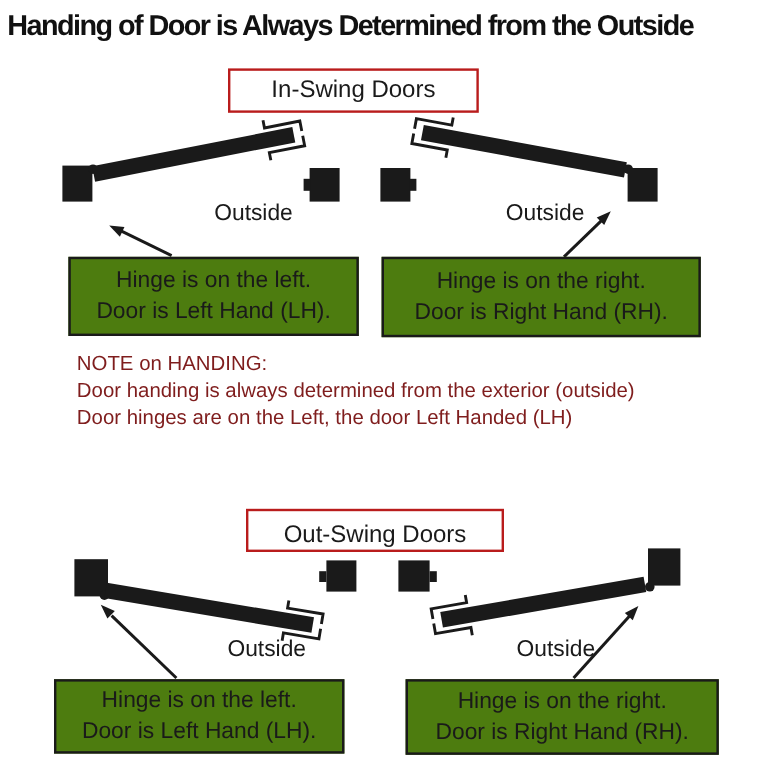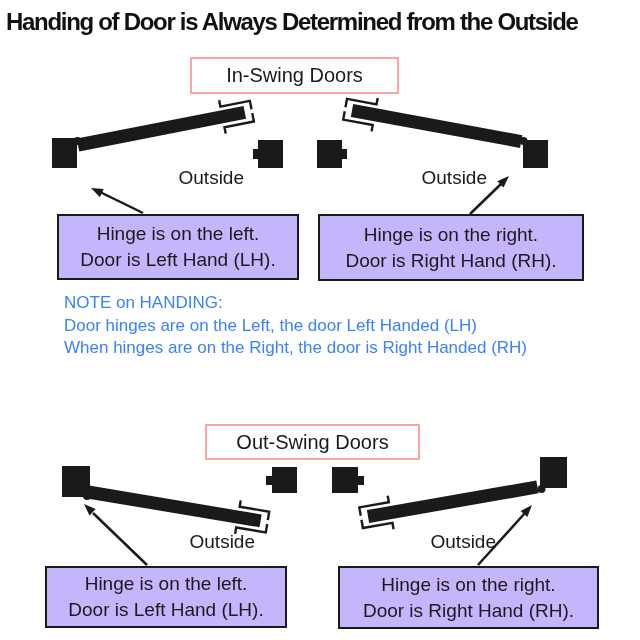--- a/index.html
+++ b/index.html
@@ -5,31 +5,31 @@
   html,body { margin:0; padding:0; background:#ffffff; }
   body { width:640px; height:640px; font-family:"Liberation Sans", sans-serif; color:#1a1a1a; }
   .stage { position:relative; width:640px; height:640px; background:#ffffff; overflow:hidden; }
   .abs { position:absolute; }
   .title {
     left:6px; top:8px; width:632px;
     font-size:24px; font-weight:bold; letter-spacing:-1.3px;
     white-space:nowrap; color:#111111;
   }
   .section-box {
-    border:2px solid #fca5a5; background:#ffffff;
+    border:2px solid #b91c1c; background:#ffffff;
     display:flex; align-items:center; justify-content:center;
     font-size:20px;
   }
   .caption-box {
-    border:2px solid #1a1a1a; background:#c4b5fd;
+    border:2px solid #1a1a1a; background:#4d7c0f;
     display:flex; flex-direction:column; align-items:center; justify-content:center;
     font-size:19px; line-height:26px; text-align:center;
   }
   .outside-label { width:120px; text-align:right; font-size:19px; }
-  .note-block { left:64px; top:292px; width:560px; color:#3b82f6; font-size:17px; line-height:22.5px; }
+  .note-block { left:64px; top:292px; width:560px; color:#7f1d1d; font-size:17px; line-height:22.5px; }
   svg .ink { fill:#1a1a1a; }
   svg .stroke-ink { stroke:#1a1a1a; fill:none; }
 </style>
 </head>
 <body>
 
 <div class="stage">
 
   <svg class="abs" style="left:0;top:0" width="640" height="640" viewBox="0 0 640 640">
     <defs>
@@ -105,25 +105,25 @@
     <div>Hinge is on the left.</div>
     <div>Door is Left Hand (LH).</div>
   </div>
   <div class="abs caption-box" style="left:318px; top:214px; width:262px; height:63px;">
     <div>Hinge is on the right.</div>
     <div>Door is Right Hand (RH).</div>
   </div>
 
   <div class="abs note-block">
     <div>NOTE on HANDING:</div>
+    <div>Door handing is always determined from the exterior (outside)</div>
     <div>Door hinges are on the Left, the door Left Handed (LH)</div>
-    <div>When hinges are on the Right, the door is Right Handed (RH)</div>
   </div>
 
-  <div class="abs section-box" style="left:205px; top:424px; width:211px; height:32px;">
+  <div class="abs section-box" style="left:205px; top:424px; width:211px; height:32px;align-items:flex-end;">
     <span>Out-Swing Doors</span>
   </div>
 
   <div class="abs outside-label" style="left:135px; top:531px;">Outside</div>
   <div class="abs outside-label" style="left:376px; top:531px;">Outside</div>
 
   <div class="abs caption-box" style="left:45px; top:566px; width:238px; height:58px;">
     <div>Hinge is on the left.</div>
     <div>Door is Left Hand (LH).</div>
   </div>

